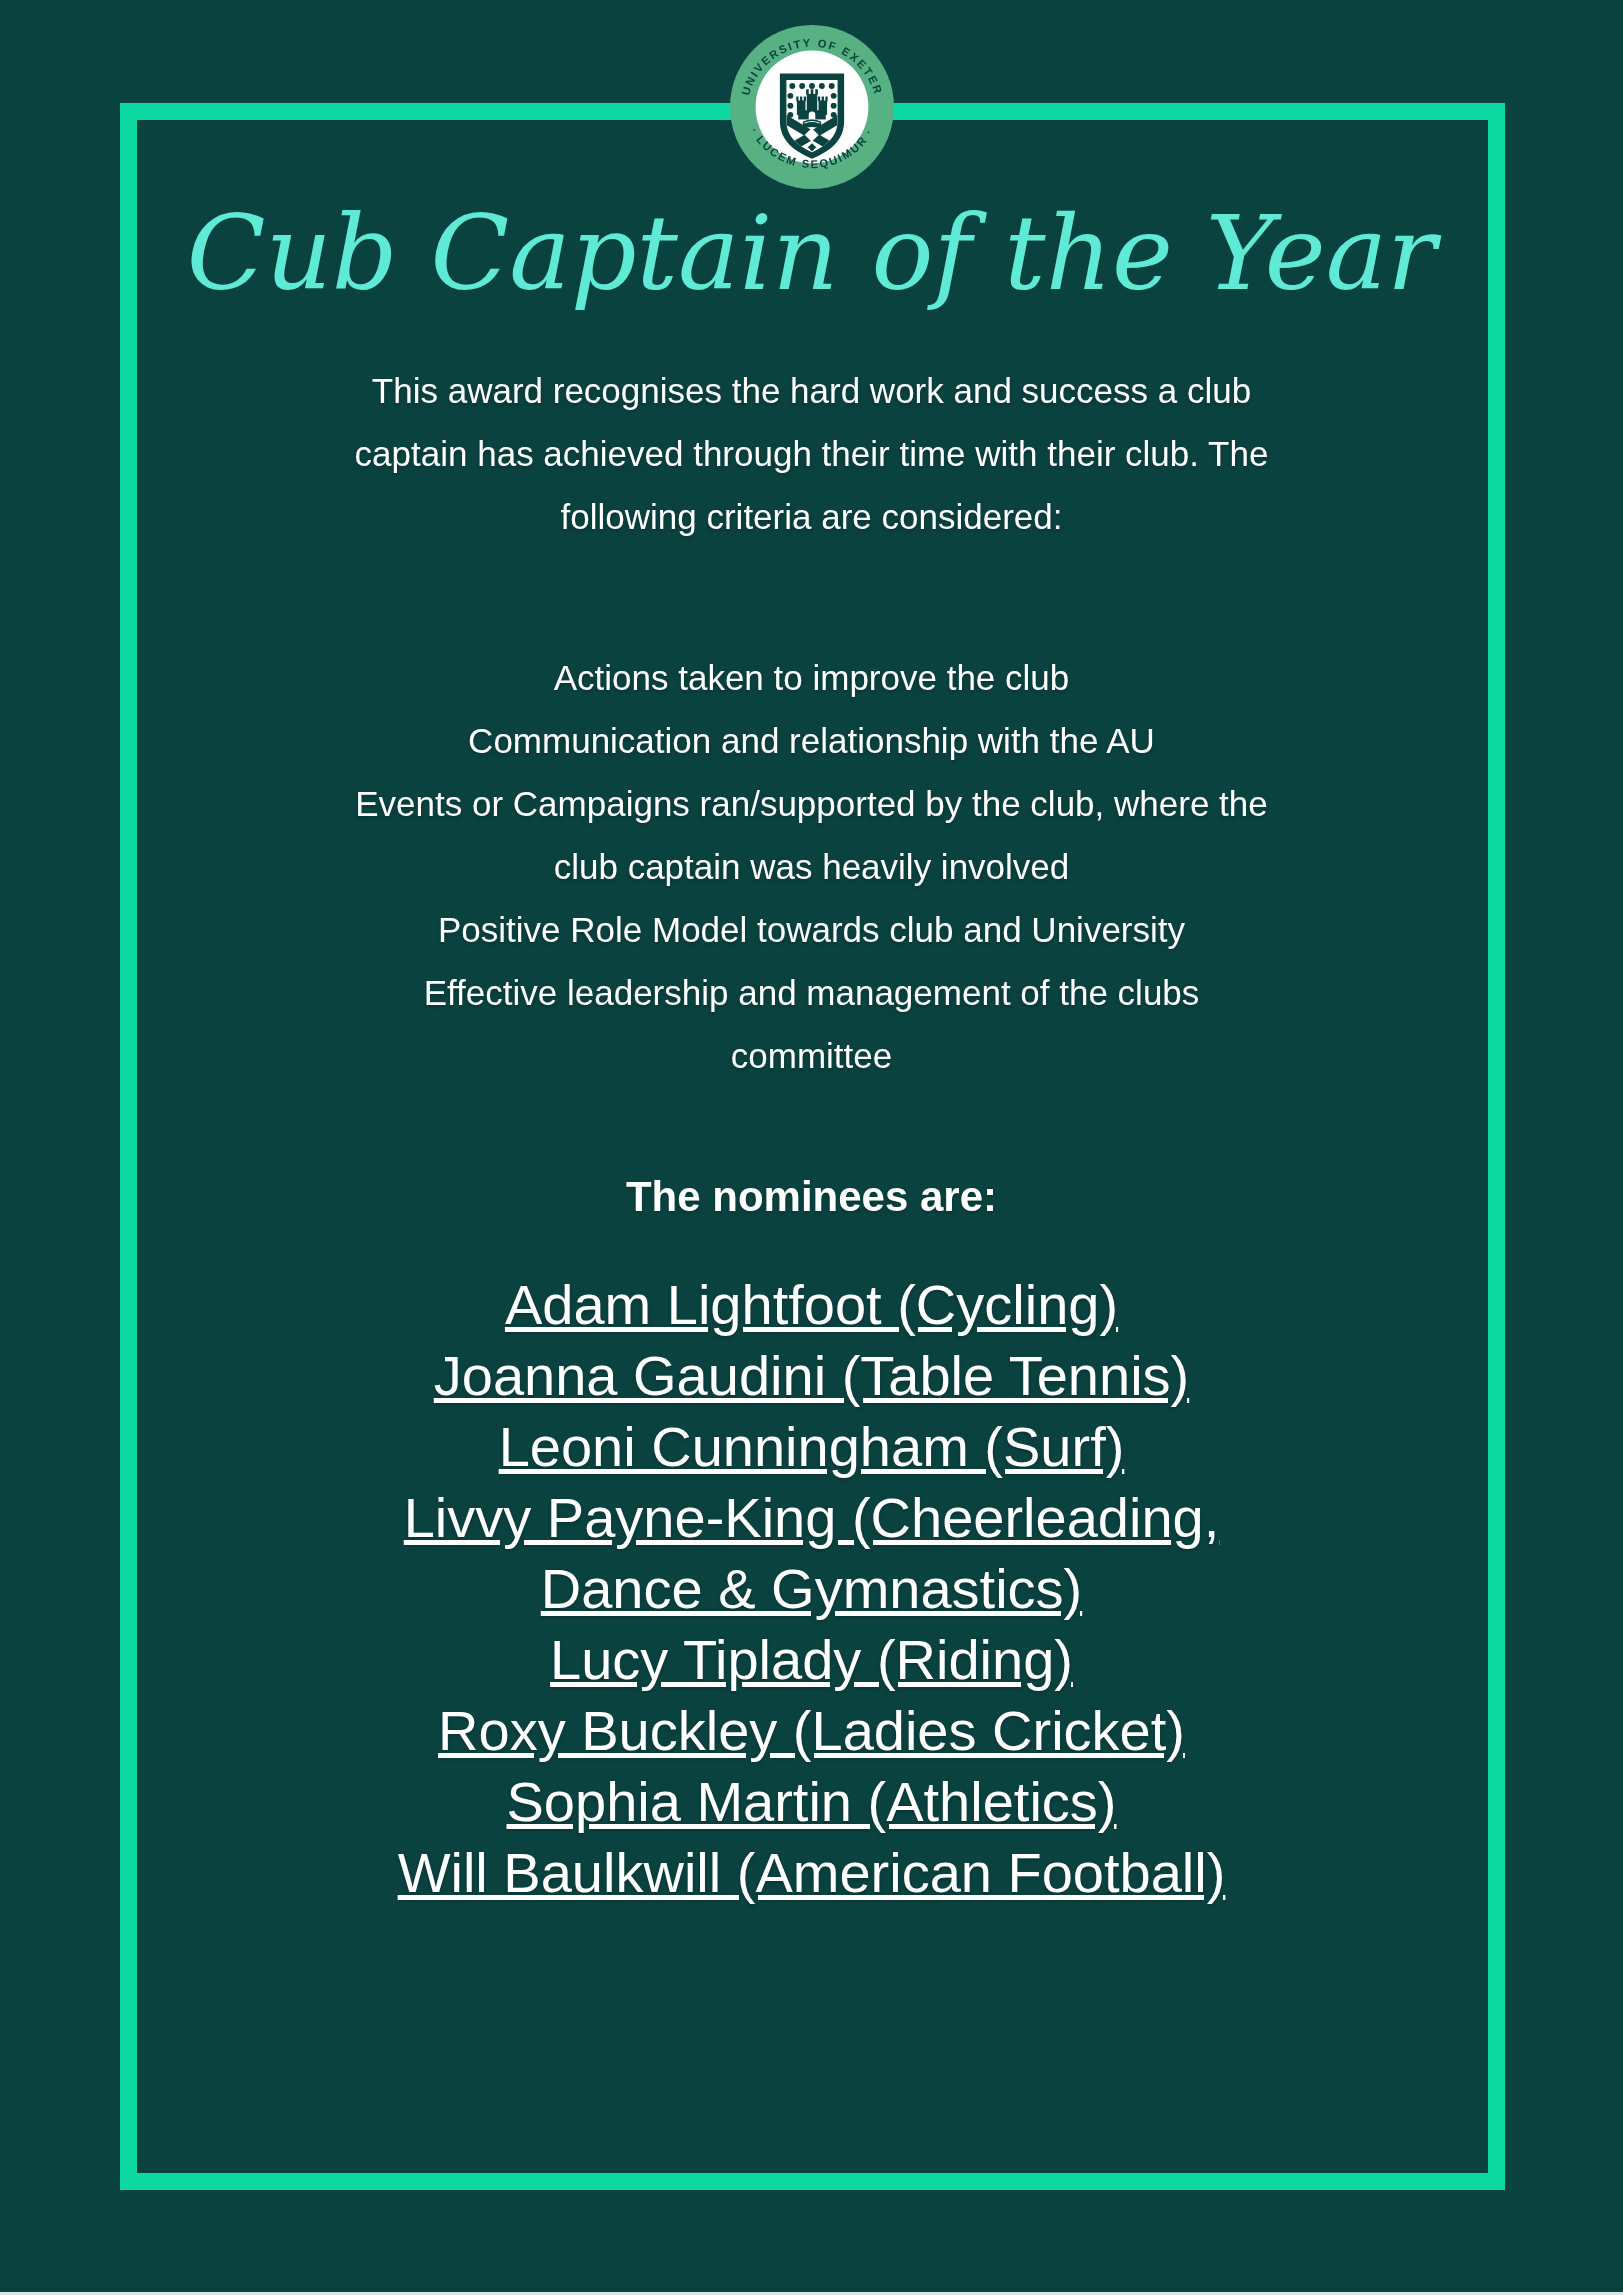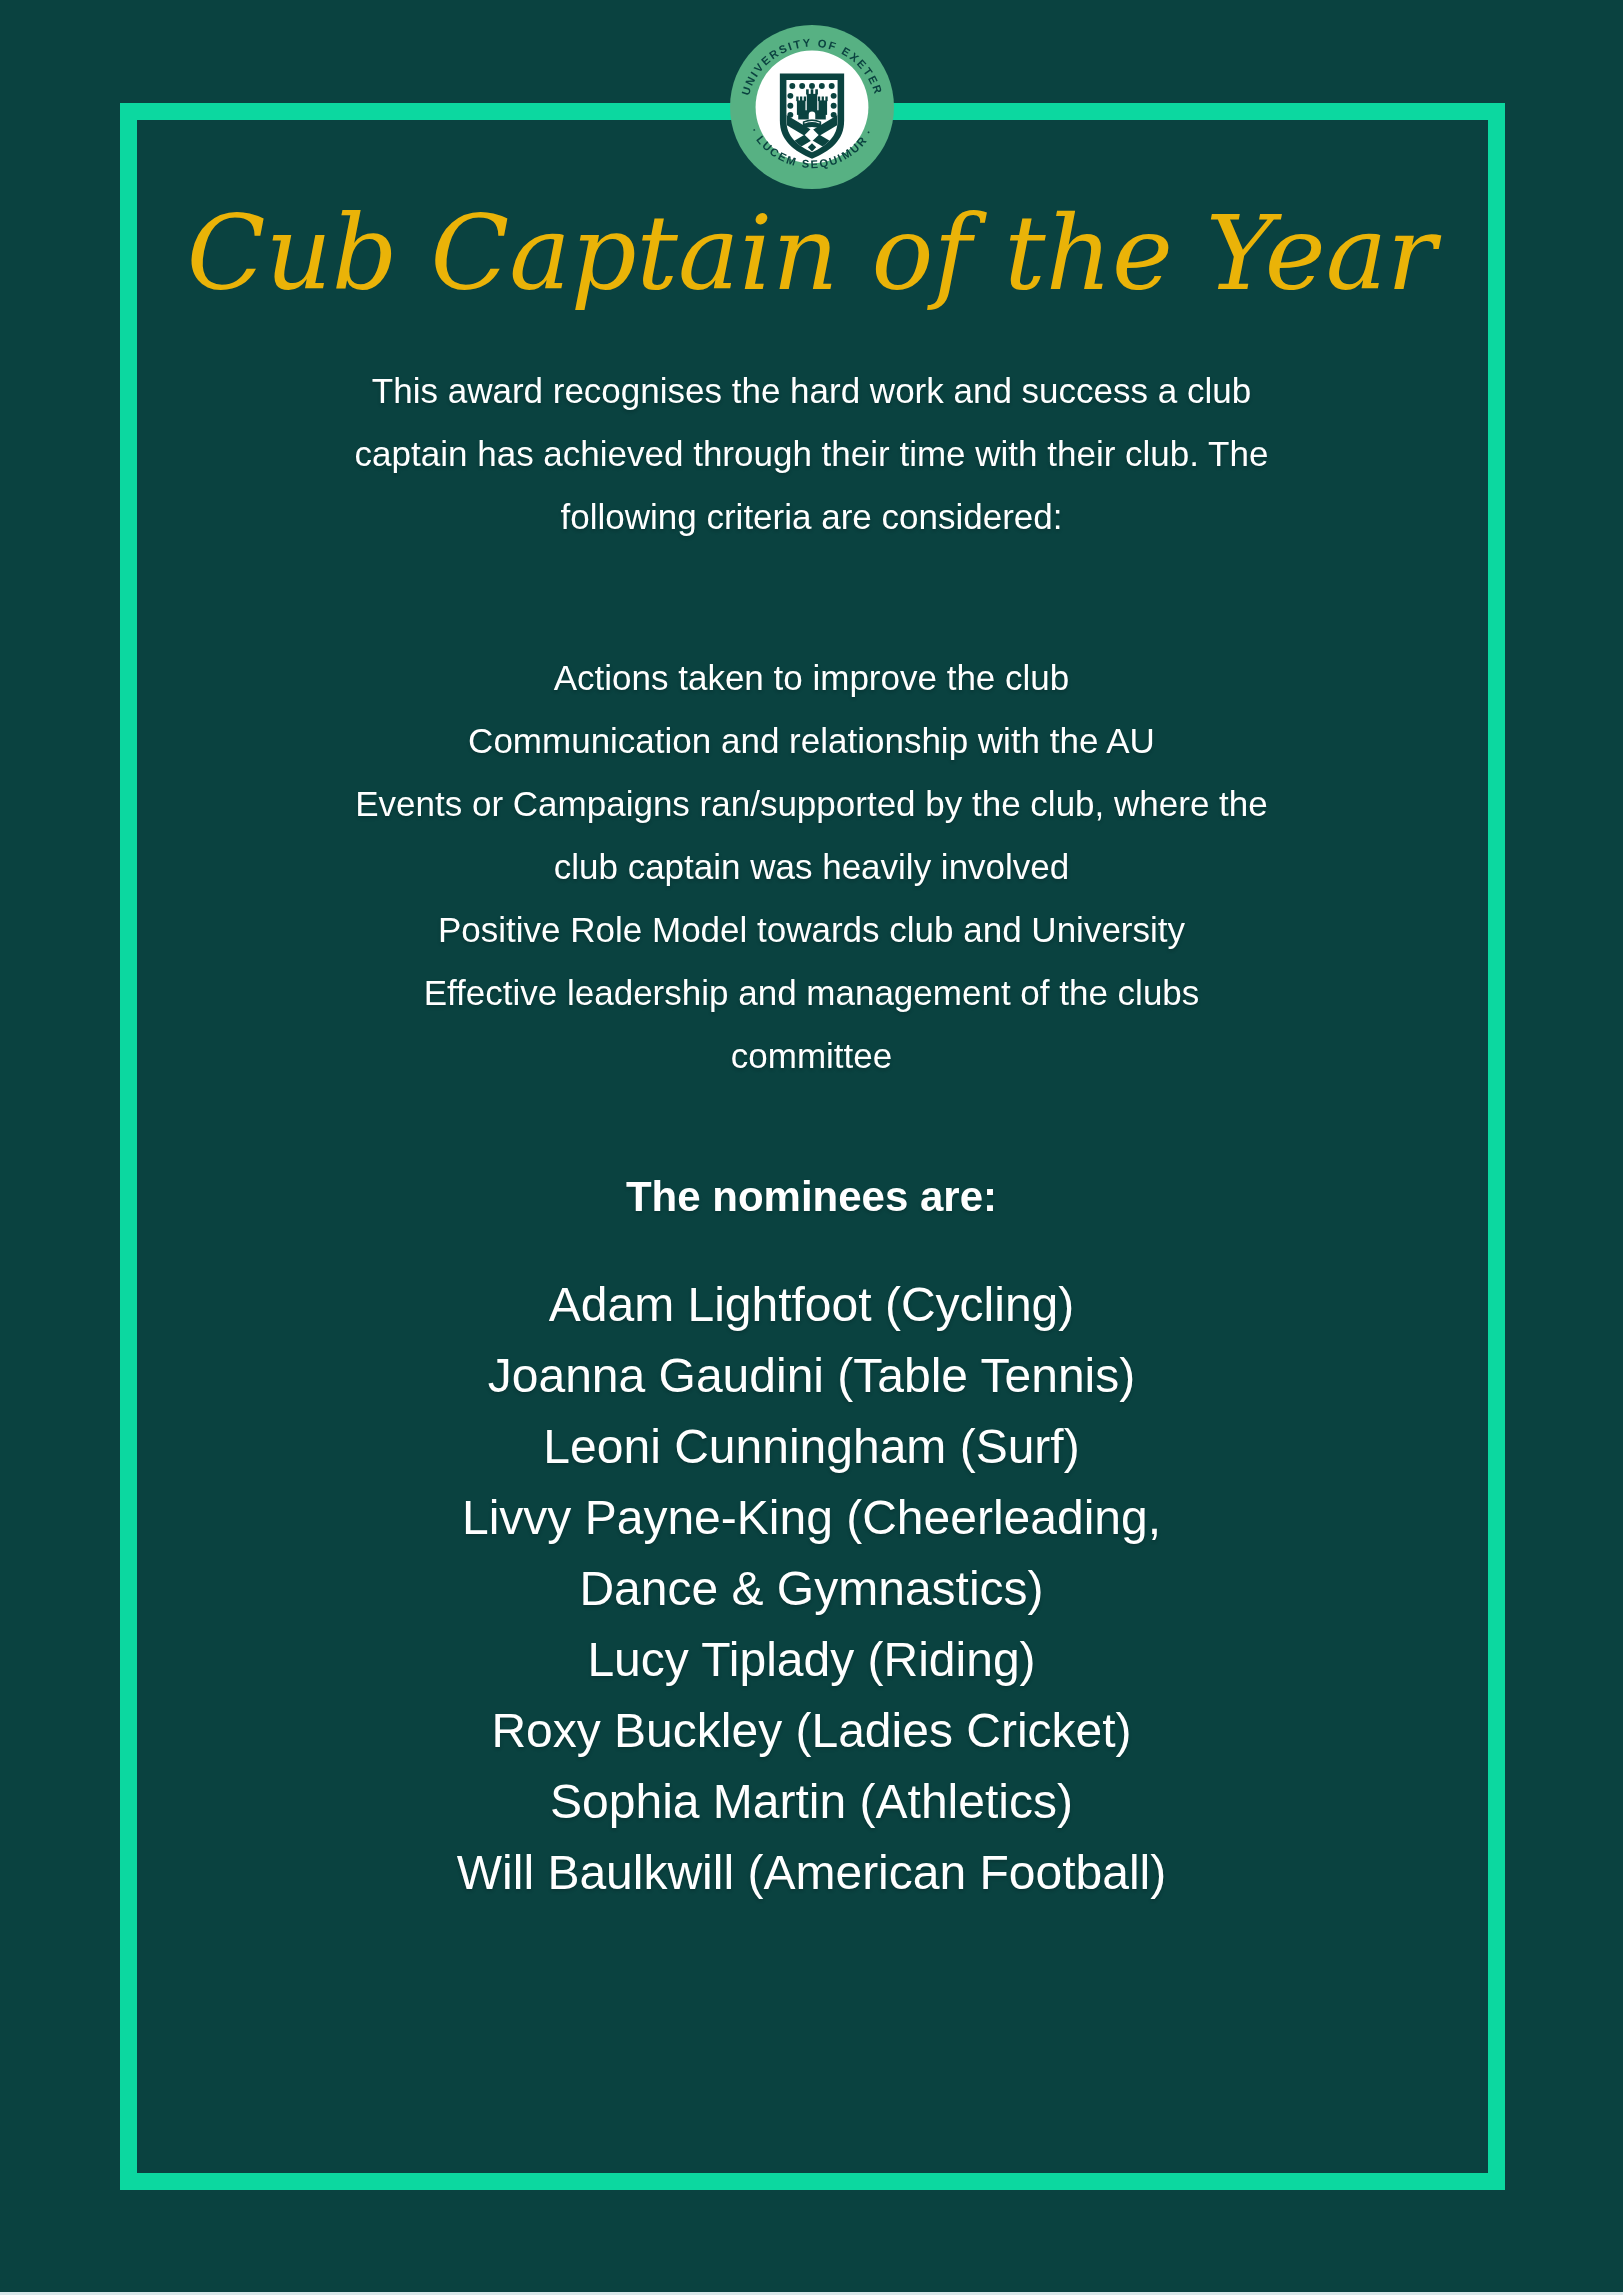--- a/index.html
+++ b/index.html
@@ -50,21 +50,21 @@
     height: 164px;
     flex: 0 0 auto;
   }
   .title {
     margin-top: 5.2px;
     font-family: "DejaVu Serif", serif;
     font-style: italic;
     font-weight: 400;
     font-size: 103px;
     line-height: 1.15;
-    color: #eab308;
+    color: #5eead4;
     text-align: center;
     white-space: nowrap;
   }
   .intro {
     margin-top: 46px;
     max-width: 1308px;
     font-size: 35px;
     line-height: 63px;
     text-align: center;
     white-space: pre-line;
@@ -88,24 +88,25 @@
     line-height: 1.2;
     text-align: right;
     text-shadow: 0 2px 3.3px rgba(0, 25, 25, 0.28);
   }
   .nominees {
     margin-top: 47px;
     max-width: 1112px;
     text-align: center;
   }
   .nominee {
-    font-size: 48px;
+    font-size: 56px;
     line-height: 71px;
     white-space: pre-line;
     text-shadow: 0 2px 3.3px rgba(0, 25, 25, 0.28);
+    text-decoration: underline;
   }
   .arc-text {
     font-family: "Liberation Sans", sans-serif;
     font-size: 17px;
     font-weight: 700;
     letter-spacing: 3px;
     fill: #0b4340;
   }
 </style>
 </head>

